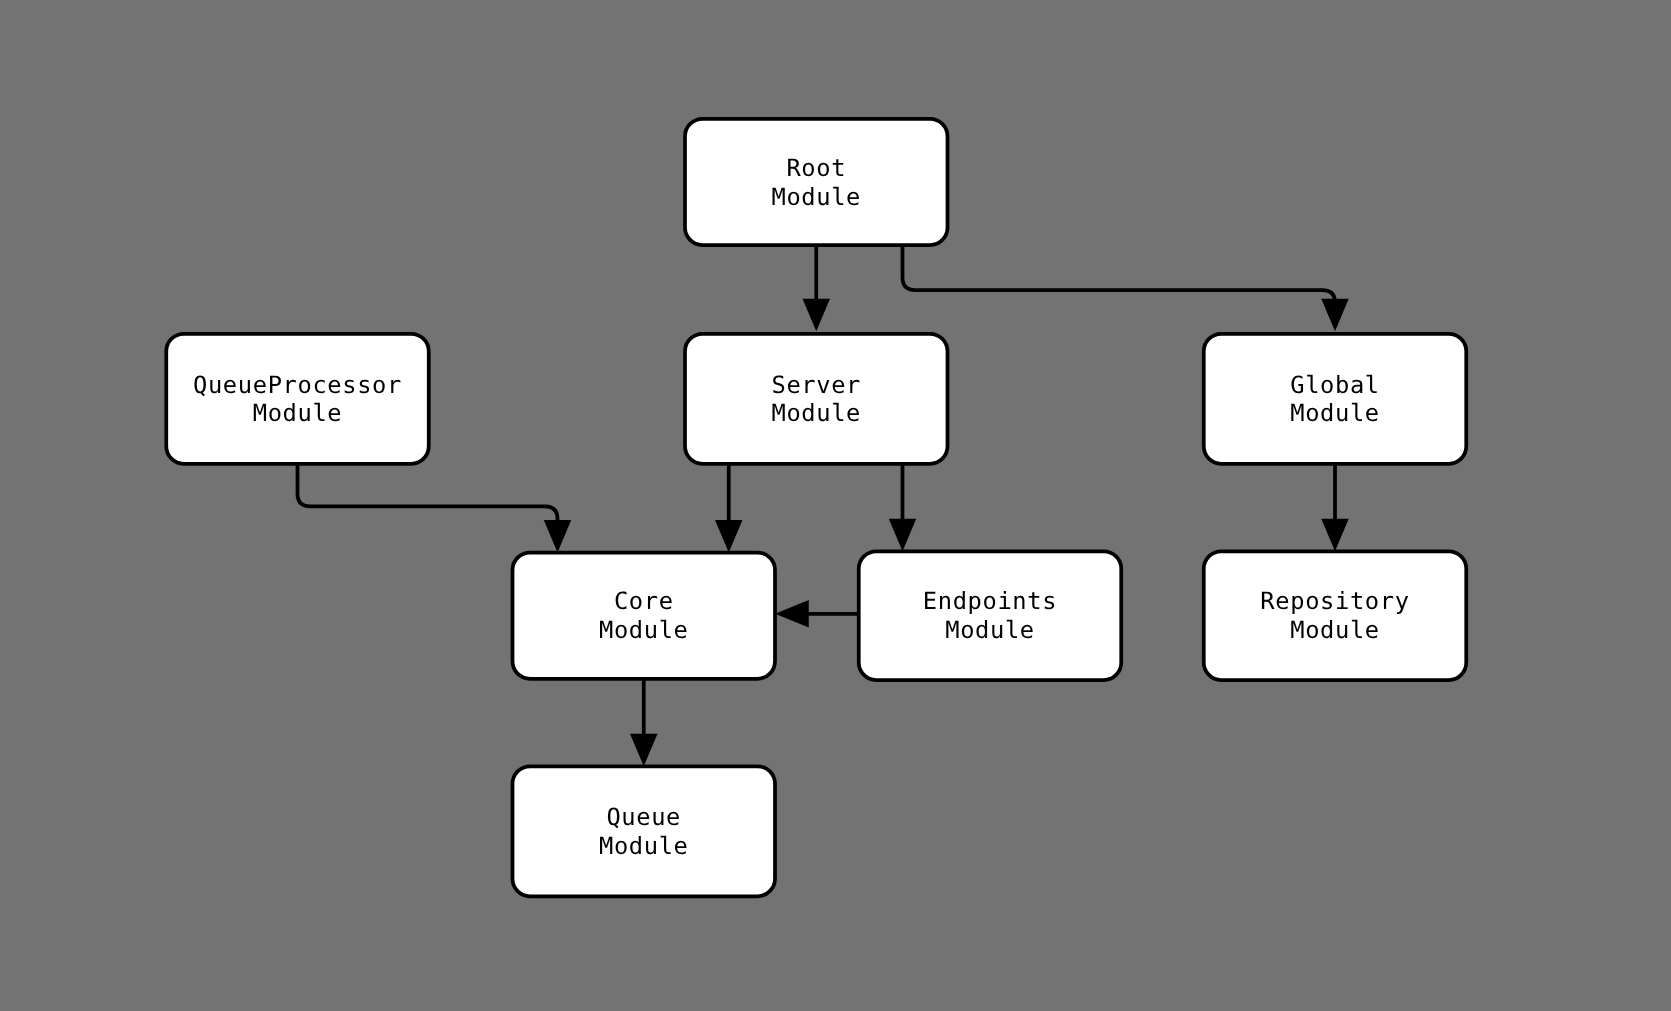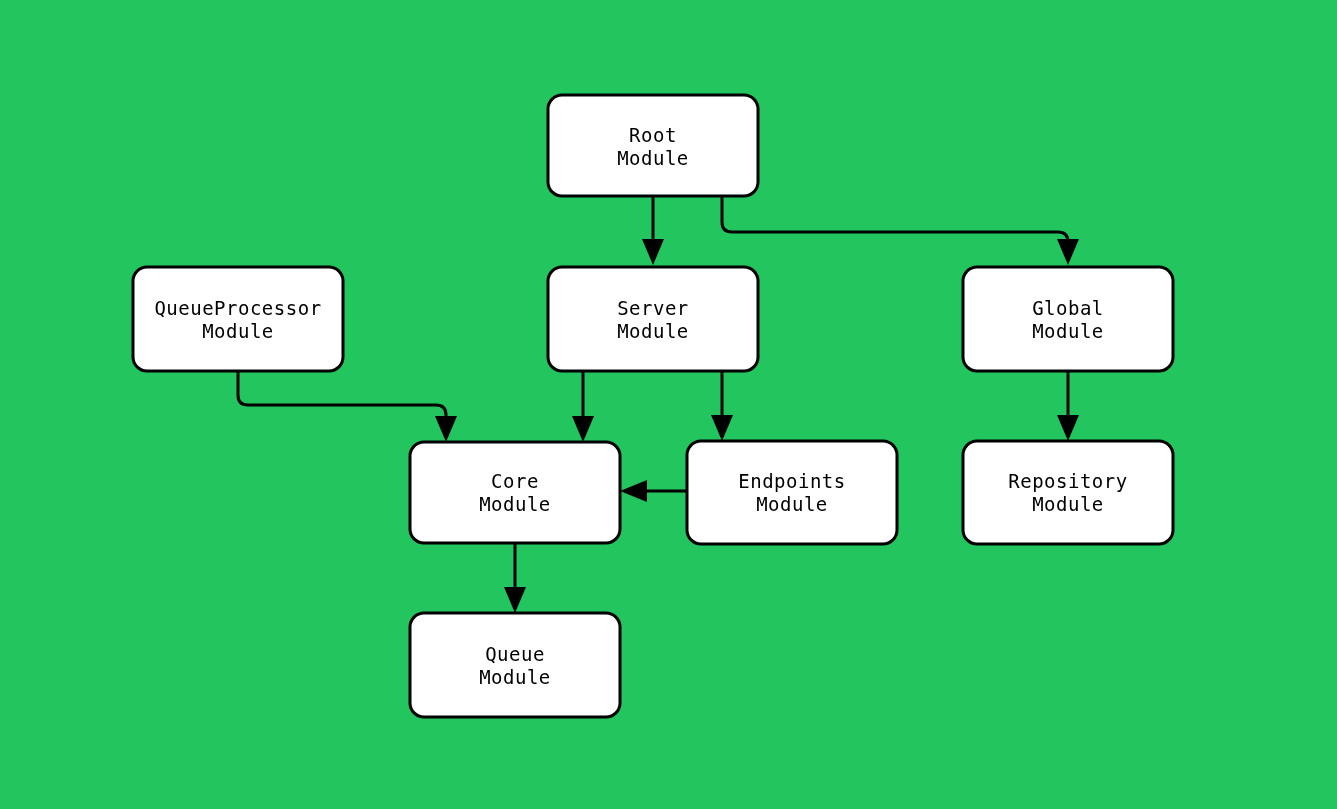--- a/index.html
+++ b/index.html
@@ -8,21 +8,21 @@
     padding: 0;
     background: #ffffff;
   }
   body {
     font-family: "DejaVu Sans Mono", monospace;
   }
   #diagram-root {
     position: relative;
     width: 1337px;
     height: 809px;
-    background: #22c55e;
+    background: #737373;
     overflow: hidden;
   }
   #diagram-svg {
     position: absolute;
     top: 0;
     left: 0;
     width: 1337px;
     height: 809px;
   }
   .node-box {

